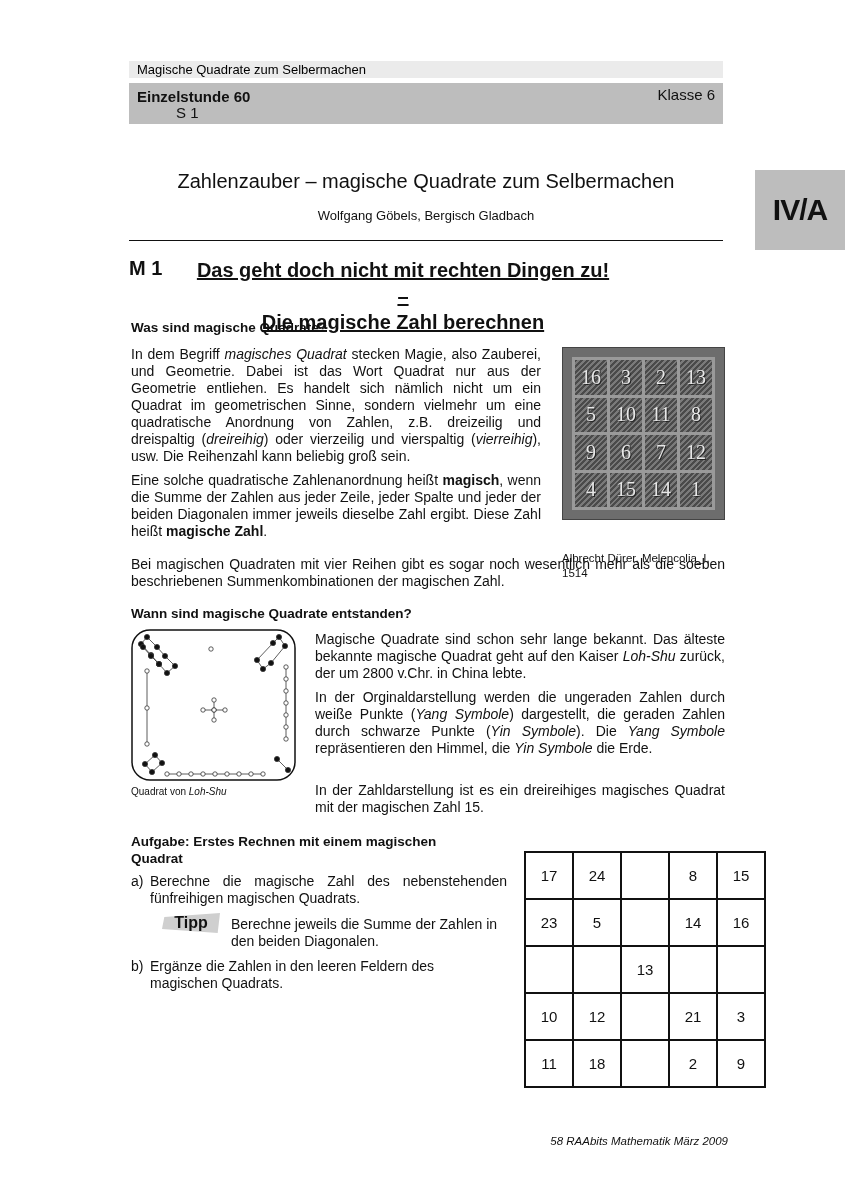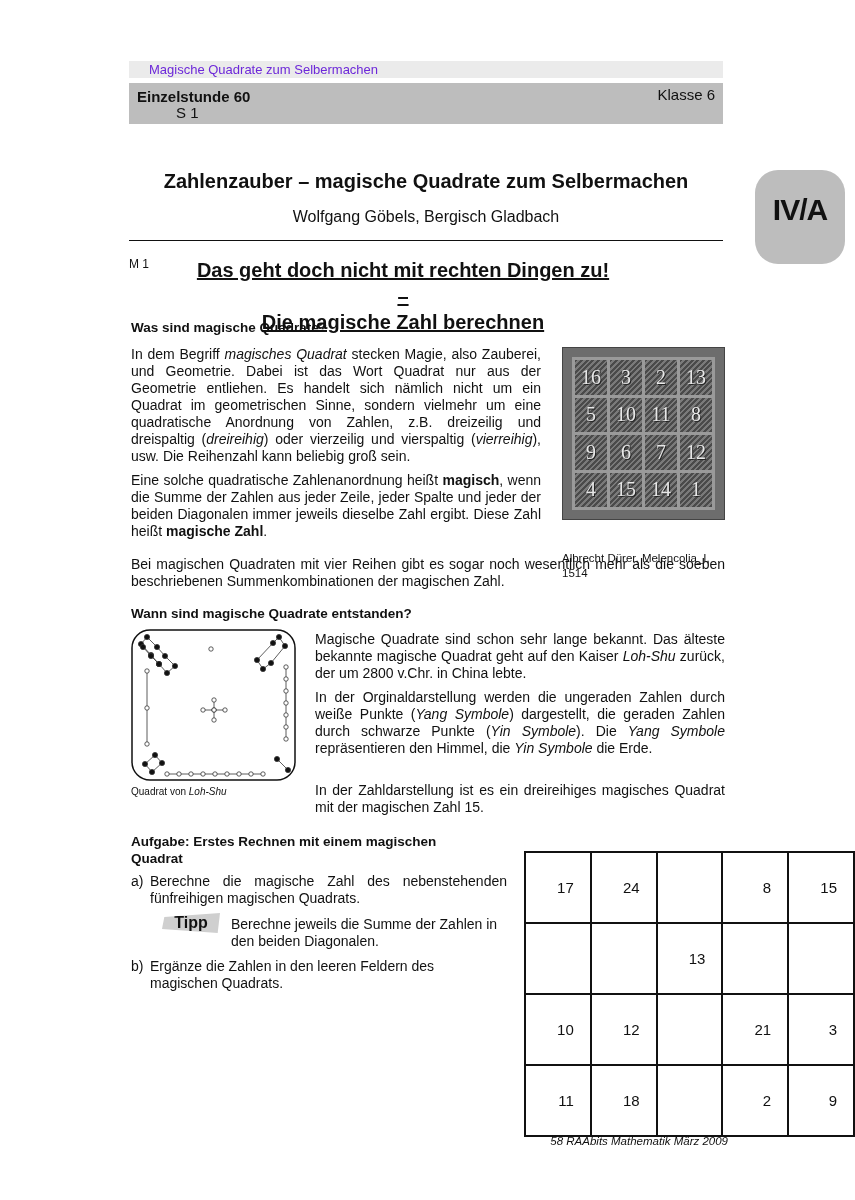--- a/index.html
+++ b/index.html
@@ -1,46 +1,46 @@
 <!DOCTYPE html>
 <html><head>
 <meta charset="utf-8">
 <style>
   html, body { margin:0; padding:0; }
   body { width:855px; height:1200px; background:#fff; position:relative; overflow:hidden;
          font-family:"Liberation Sans", sans-serif; color:#111; }
   .abs { position:absolute; }
   #topbar { left:129px; top:61px; width:594px; height:17px; background:#ebebeb;
-            font-size:13px; line-height:17px; padding-left:20px; box-sizing:border-box; color:#6d28d9; }
+            font-size:13px; line-height:17px; padding-left:8px; box-sizing:border-box; color:#000000; }
   #headbar { left:129px; top:83px; width:594px; height:41px; background:#bdbdbd; box-sizing:border-box; }
   #headbar .l1 { position:absolute; left:8px; top:5px; font-weight:bold; font-size:15px; }
   #headbar .l2 { position:absolute; left:47px; top:21px; font-size:15px;text-align:center; }
   #headbar .r { position:absolute; right:8px; top:3px; font-size:15px; }
-  #badge { left:755px; top:170px; width:90px; height:94px; background:#bdbdbd;
-           font-weight:bold; font-size:30px; line-height:80px; text-align:center; letter-spacing:-1px;border-radius:23px; }
-  #title { left:129px; top:170px; width:594px; text-align:center; font-weight:bold; font-size:20px; }
-  #author { left:129px; top:208px; width:594px; text-align:center; font-size:16px; }
+  #badge { left:755px; top:170px; width:90px; height:80px; background:#bdbdbd;
+           font-weight:bold; font-size:30px; line-height:80px; text-align:center; letter-spacing:-1px; }
+  #title { left:129px; top:170px; width:594px; text-align:center; font-weight:normal; font-size:20px; }
+  #author { left:129px; top:208px; width:594px; text-align:center; font-size:13px; }
   #rule { left:129px; top:240px; width:594px; height:0; border-top:1.3px solid #111; }
-  #m1 { left:129px; top:257px; font-weight:normal; font-size:12px; }
+  #m1 { left:129px; top:257px; font-weight:bold; font-size:20px; }
   #m1title { left:193px; top:257px; width:420px; font-weight:bold; font-size:20px; text-align:center; line-height:26px;text-decoration:underline; }
   .h { font-weight:bold; font-size:13.5px; }
   .p { font-size:14px; line-height:17px; text-align:justify; }
   #dfig { left:562px; top:347px; width:163px; height:173px; background:#6d6d6d; border:1px solid #444; box-sizing:border-box; }
   #dfig .grid { position:absolute; left:9px; top:9px; right:9px; bottom:9px; display:grid;
                 grid-template-columns:repeat(4,1fr); grid-template-rows:repeat(4,1fr); gap:3px; background:#9a9a9a; padding:3px; }
   #dfig .cell { background:repeating-linear-gradient(135deg,#4a4a4a 0 2px,#7a7a7a 2px 4px);
                 color:#e8e8e8; font-family:"Liberation Serif", serif; font-size:20px; display:flex;
                 align-items:center; justify-content:center; text-shadow:1px 1px 0 #222; }
   #dcap { left:562px; top:522px; font-size:11.5px; line-height:15px;margin-top:29px; }
   #lohfig { left:131px; top:629px; width:165px; height:152px; }
   #lohcap { left:131px; top:786px; font-size:10px; }
   .tipp { left:162px; top:913px; width:58px; height:20px; background:#cfcfcf;
           clip-path:polygon(4% 20%, 100% 0, 96% 100%, 0 80%); font-weight:bold; font-size:16px; text-align:center; line-height:20px; }
   #msq { left:524px; top:851px; border-collapse:collapse; }
-  #msq td { width:38px; height:37px; border:2px solid #111; text-align:right; font-size:15px; padding:16px; }
+  #msq td { width:38px; height:37px; border:2px solid #111; text-align:center; font-size:15px; padding:4px; }
   #footer { left:520px; top:1135px; width:208px; text-align:right; font-style:italic; font-size:11.5px; }
 </style>
 </head>
 <body>
 
 <div id="topbar" class="abs">Magische Quadrate zum Selbermachen</div>
 <div id="headbar" class="abs">
   <span class="l1">Einzelstunde 60</span>
   <span class="l2">S 1</span>
   <span class="r">Klasse 6</span>
@@ -172,20 +172,27 @@
 <table id="msq" class="abs">
     <tbody id="msqbody">
       <tr>
         <td>17</td>
         <td>24</td>
         <td></td>
         <td>8</td>
         <td>15</td>
       </tr>
       <tr>
+        <td>23</td>
+        <td>5</td>
+        <td></td>
+        <td>14</td>
+        <td>16</td>
+      </tr>
+      <tr>
         <td></td>
         <td></td>
         <td>13</td>
         <td></td>
         <td></td>
       </tr>
       <tr>
         <td>10</td>
         <td>12</td>
         <td></td>

